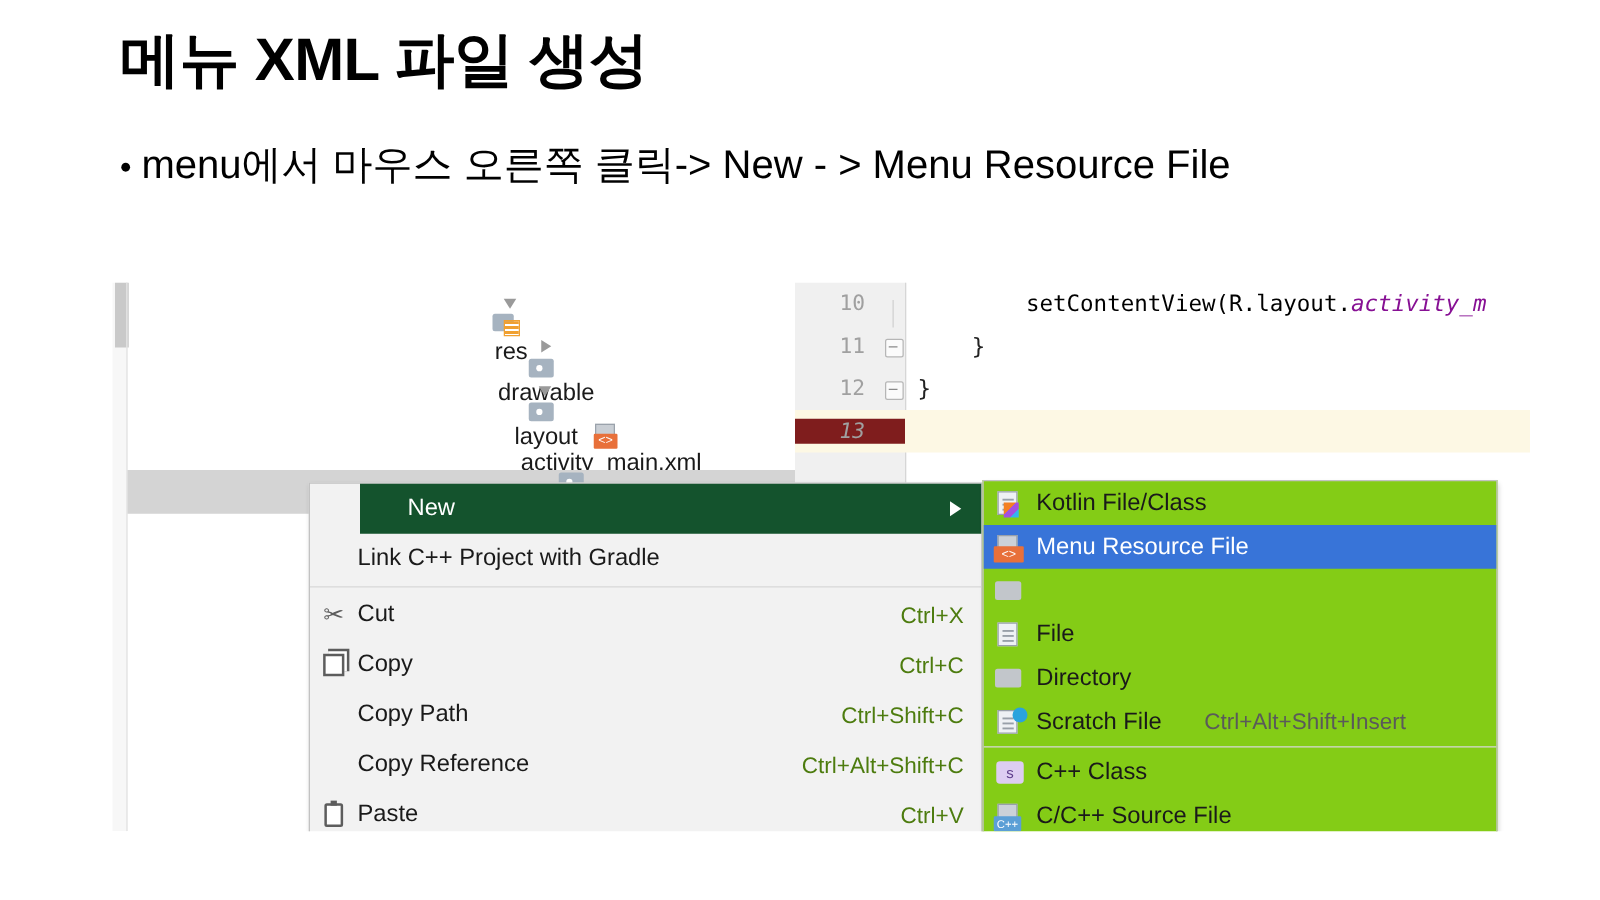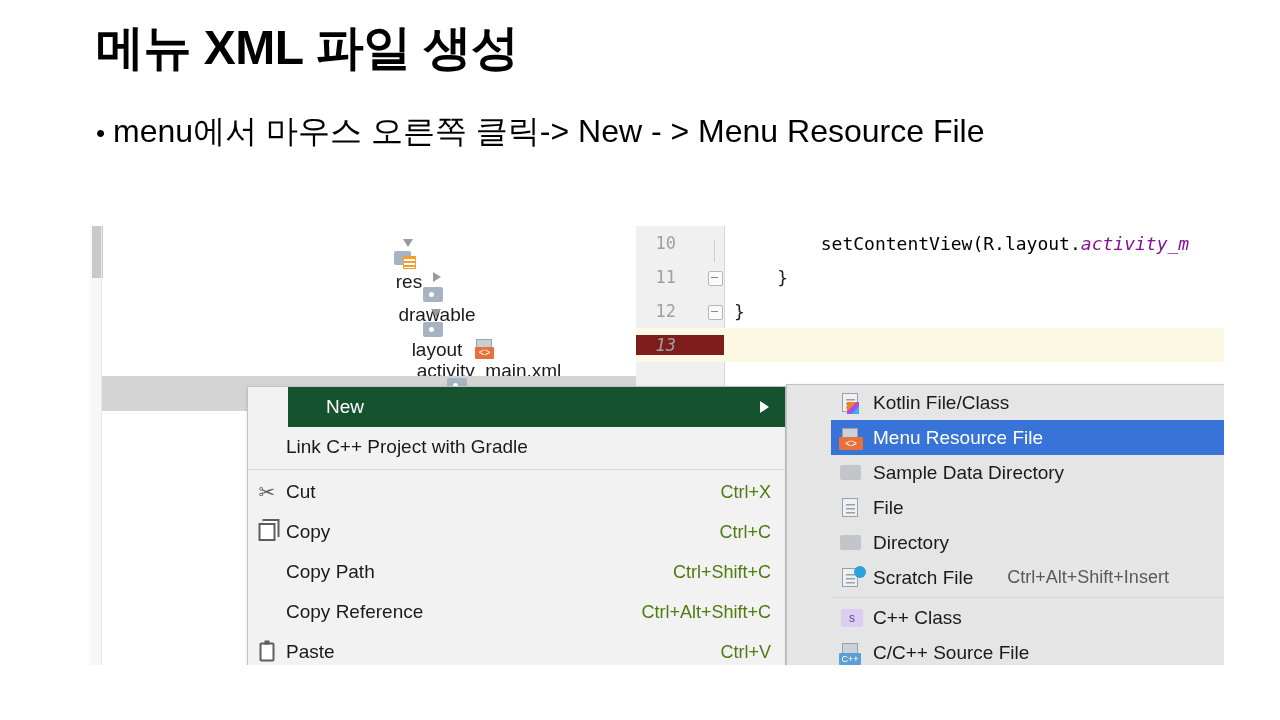--- a/index.html
+++ b/index.html
@@ -253,21 +253,21 @@
     align-items: center;
     font-family: "DejaVu Sans Mono", monospace;
     font-size: 18px;
   }
   .code-line.caret { background: #fdf8e4; }
   .code-line.caret .ln-num-box { background: #7f1d1d; font-style: italic; }
   .ln-num-box {
     width: 88px;
     flex: 0 0 88px;
     box-sizing: border-box;
-    padding-right: 48px;
+    padding-right: 32px;
     text-align: right;
     color: #a0a0a0;
     font-family: "DejaVu Sans Mono", monospace;
     font-size: 17px;
   }
   .fold-mark {
     position: absolute;
     left: 72px;
     width: 13px; height: 13px;
     border: 1px solid #b6b6b6;
@@ -371,24 +371,23 @@
     width: 5px; height: 4px;
     background: #5d5d5d;
   }
 
   
   .sub-menu {
     position: absolute;
     left: 698px;
     top: 158px;
     width: 410px;
-    background: #e5e5e5;
+    background: #84cc16;
     border: 1px solid #c2c2c2;
     box-shadow: 1px 2px 4px rgba(0,0,0,0.18);
-    padding-left: 44px;
   }
   .sub-item {
     height: 35px;
     display: flex;
     align-items: center;
     font-size: 19px;
     color: #1a1a1a;
     white-space: nowrap;
   }
   .sub-item.highlight { background: #3874d8; color: #ffffff; }
@@ -642,21 +641,20 @@
           <span class="si-file"></span>
             <span class="si-xmlchip">&lt;&gt;</span>
         </span>
         <span class="sub-label">Menu Resource File</span>
       </div>
 
       <div class="sub-item">
         <span class="sub-ico">
             <span class="si-folder"></span>
           </span>
-        <span class="sub-label">Sample Data Directory</span>
       </div>
 
       <div class="sub-item">
         <span class="sub-ico">
             <span class="si-file lines"></span>
           </span>
         <span class="sub-label">File</span>
       </div>
 
       <div class="sub-item">

